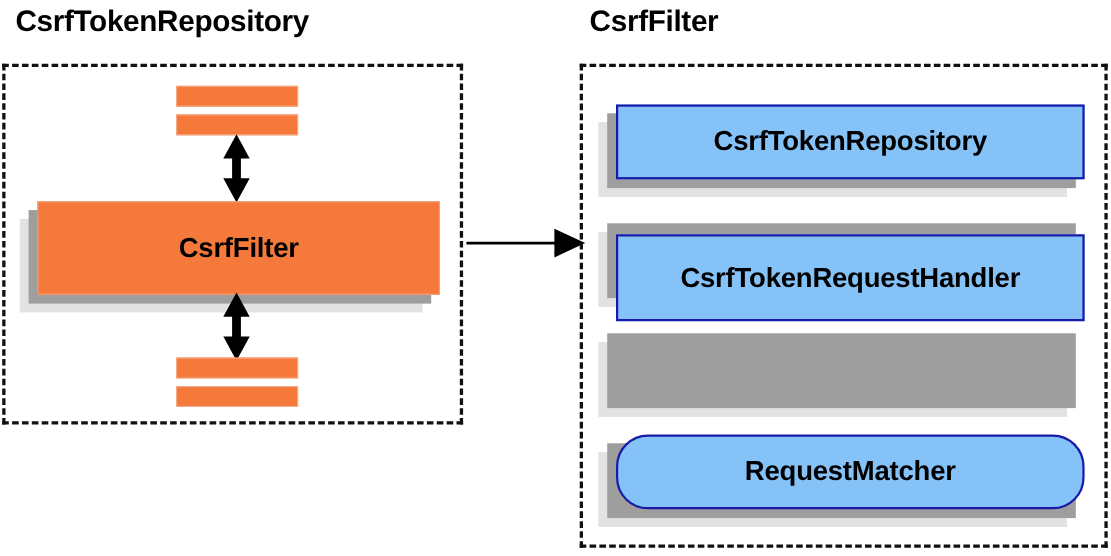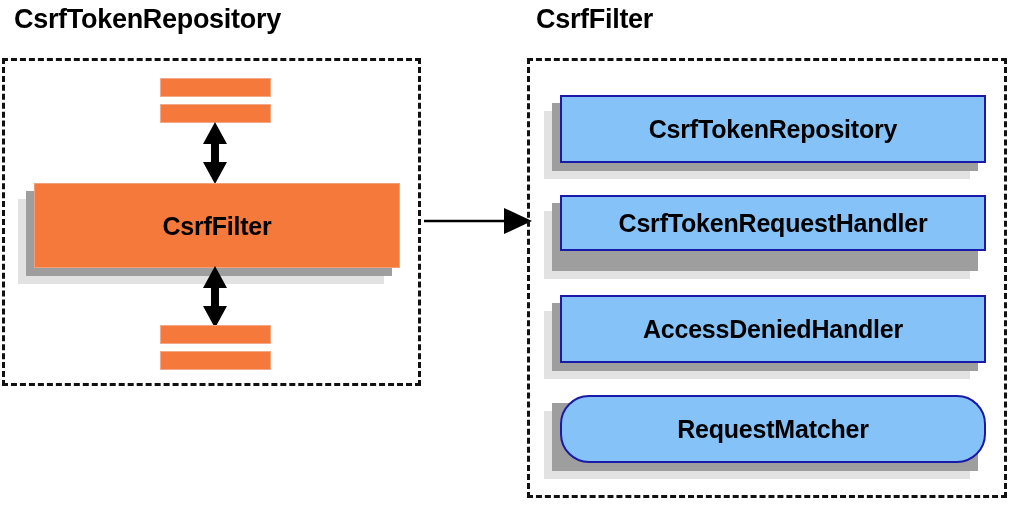--- a/index.html
+++ b/index.html
@@ -136,29 +136,26 @@
   <div class="dashed-panel" id="panel-right"></div>
 
   <div class="shadow-light" style="left:544px; top:111px; width:426px; height:68px;"></div>
   <div class="shadow-dark" style="left:552px; top:103px; width:426px; height:68px;"></div>
   <div class="blue-box" style="left:560px; top:95px; width:426px; height:68px;">
     <div class="box-label">CsrfTokenRepository</div>
   </div>
 
   <div class="shadow-light" style="left:544px; top:211px; width:426px; height:68px;"></div>
   <div class="shadow-dark" style="left:552px; top:203px; width:426px; height:68px;"></div>
-  <div class="blue-box" style="left:560px; top:195px; width:426px; height:56px;">
+  <div class="blue-box" style="left:560px; top:213px; width:426px; height:79px;">
     <div class="box-label">CsrfTokenRequestHandler</div>
   </div>
 
   <div class="shadow-light" style="left:544px; top:311px; width:426px; height:68px;"></div>
   <div class="shadow-dark" style="left:552px; top:303px; width:426px; height:68px;"></div>
-  <div class="blue-box" style="left:560px; top:295px; width:426px; height:68px;">
-    <div class="box-label">AccessDeniedHandler</div>
-  </div>
 
   <div class="shadow-light" style="left:544px; top:411px; width:426px; height:68px;"></div>
   <div class="shadow-dark" style="left:552px; top:403px; width:426px; height:68px;"></div>
   <div class="blue-box" style="left:560px; top:395px; width:426px; height:68px;border-radius:29px;">
     <div class="box-label">RequestMatcher</div>
   </div>
 
 </div>
 
 </body></html>

